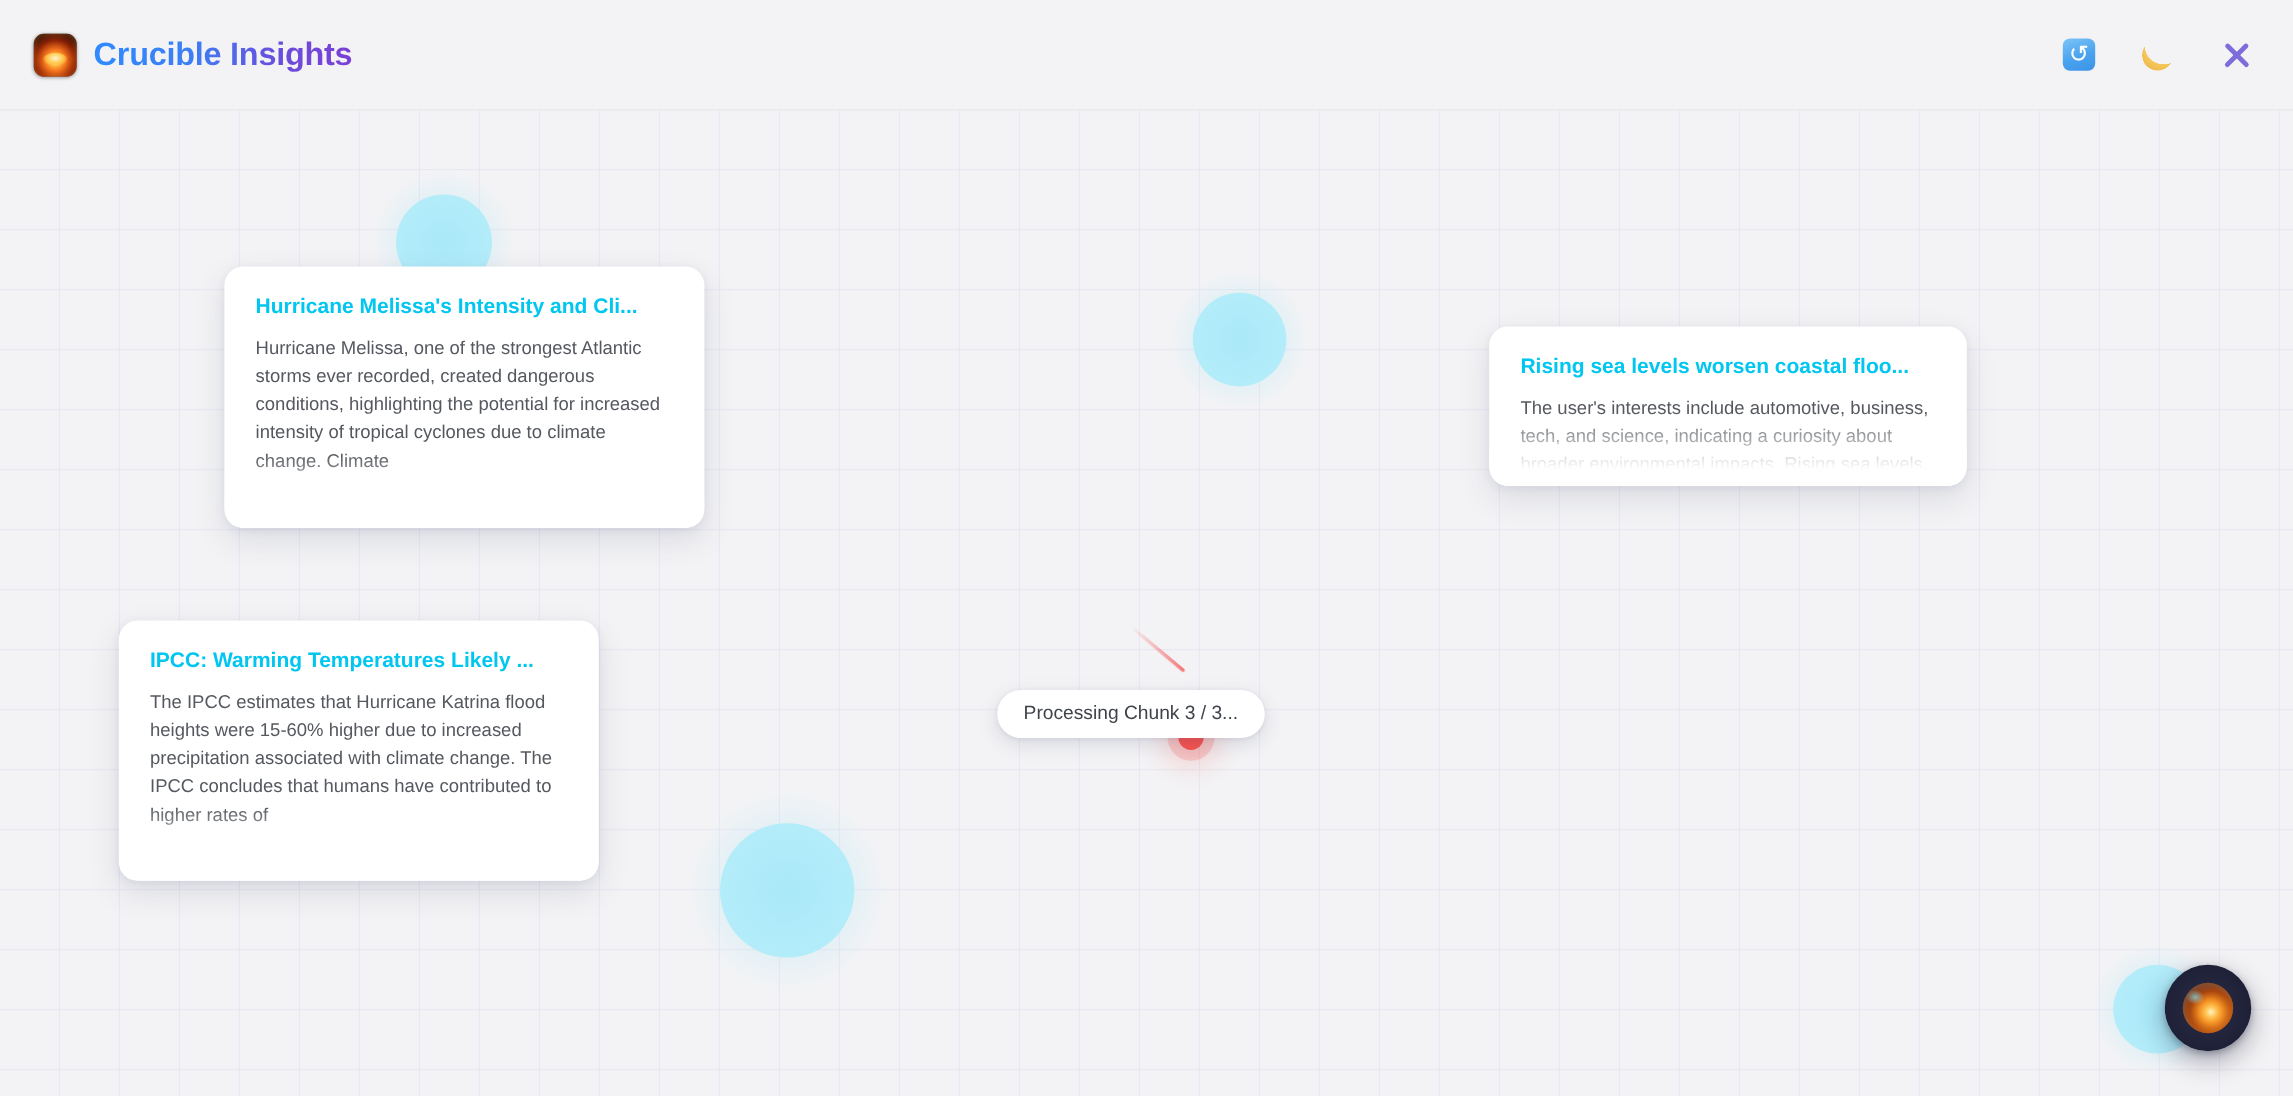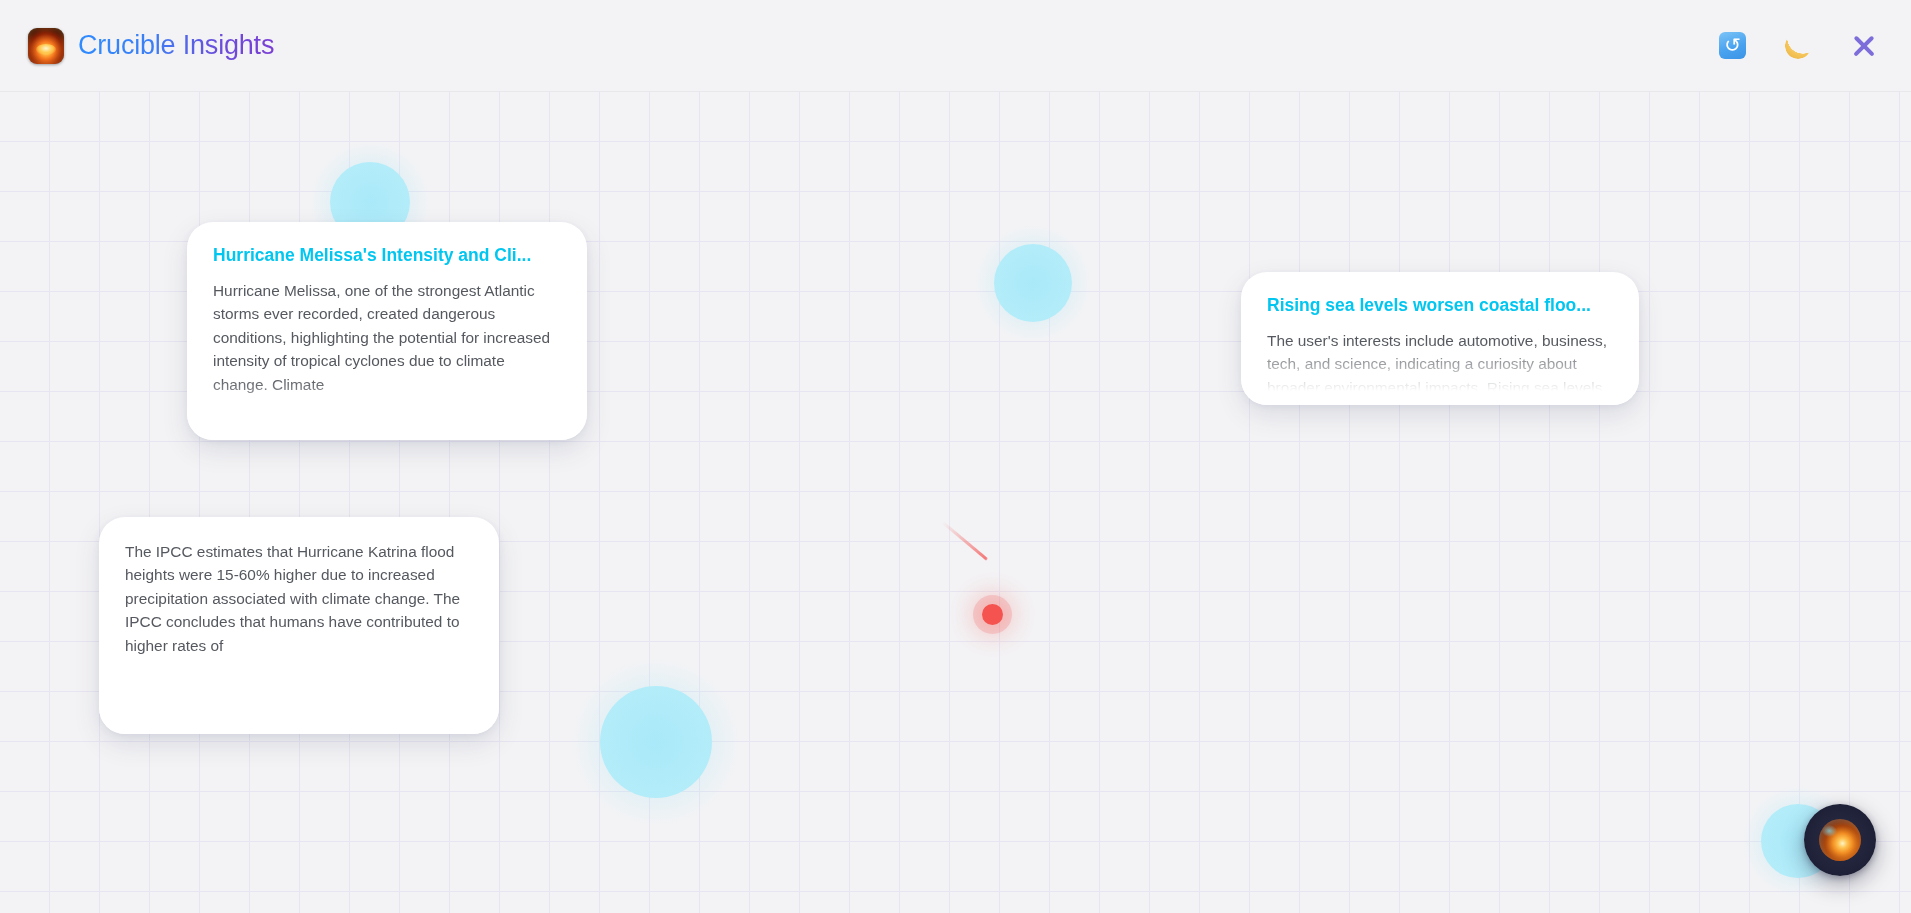--- a/index.html
+++ b/index.html
@@ -28,21 +28,21 @@
       #1b0c06;
     box-shadow:0 1px 3px rgba(0,0,0,.35), inset 0 0 6px rgba(255,140,40,.5);
     position:relative; overflow:hidden; flex:0 0 auto;
   }
   #app-logo::after {
     content:""; position:absolute; left:22%; top:46%;
     width:56%; height:30%; border-radius:50%;
     background:radial-gradient(ellipse at 50% 40%, #fff6d0 0%, #ffc94e 45%, rgba(255,150,40,0) 78%);
   }
   #app-title {
-    font-size:27px; font-weight:normal; letter-spacing:-.2px;
+    font-size:27px; font-weight:bold; letter-spacing:-.2px;
     background:linear-gradient(90deg,#2e8bff 0%,#3d7ef5 38%,#6b4ddb 72%,#7b3fd4 100%);
     -webkit-background-clip:text; background-clip:text;
     -webkit-text-fill-color:transparent; color:#5566e0;
     white-space:nowrap;
   }
   #header-actions {
     margin-left:auto; display:flex; align-items:center; gap:32px;
   }
   .hdr-btn {
     width:34px; height:34px; border:none; background:transparent;
@@ -96,21 +96,21 @@
   }
   .orb::after {
     content:""; position:absolute; inset:-26%; border-radius:50%;
     background:radial-gradient(circle, rgba(150,227,247,.45) 0%, rgba(150,227,247,0) 70%);
   }
 
   
   .insight-card {
     position:absolute;
     background:#ffffff;
-    border-radius:26px;
+    border-radius:16px;
     box-shadow:0 10px 26px rgba(60,70,110,.13), 0 2px 7px rgba(60,70,110,.07);
     padding:23px 26px 18px 26px;
     overflow:hidden;
     cursor:pointer;
   }
   .insight-title {
     color:#00c6f0; font-weight:bold; font-size:17.5px;
     line-height:1.25; margin-bottom:12px; white-space:nowrap; overflow:hidden;
   }
   .insight-body {
@@ -209,27 +209,31 @@
     <div class="card-fade"></div>
   </article>
 
   <article class="insight-card" style="left:1241px; top:180px; width:398px; height:133px;">
     <div class="insight-title">Rising sea levels worsen coastal floo...</div>
     <div class="insight-body">The user's interests include automotive, business, tech, and science, indicating a curiosity about broader environmental impacts. Rising sea levels, driven by melting ice, exacerbate coastal flooding due to</div>
     <div class="card-fade"></div>
   </article>
 
   <article class="insight-card" style="left:99px; top:425px; width:400px; height:217px;">
+    <div class="insight-title">IPCC: Warming Temperatures Likely ...</div>
     <div class="insight-body">The IPCC estimates that Hurricane Katrina flood heights were 15-60% higher due to increased precipitation associated with climate change. The IPCC concludes that humans have contributed to higher rates of</div>
     <div class="card-fade"></div>
   </article>
 
   <div id="process-node" style="left:982px; top:512px;">
     <span id="node-trail"></span>
     <span id="node-dot"></span>
   </div>
 
+  <div id="status-pill" style="left:831px; top:483px;">
+    <span>Processing Chunk 3 / 3...</span>
+  </div>
 
   <button id="crucible-fab" style="left:1804px; top:712px;">
     <span id="fab-core"></span>
   </button>
 
 </main>
 
 </body></html>

